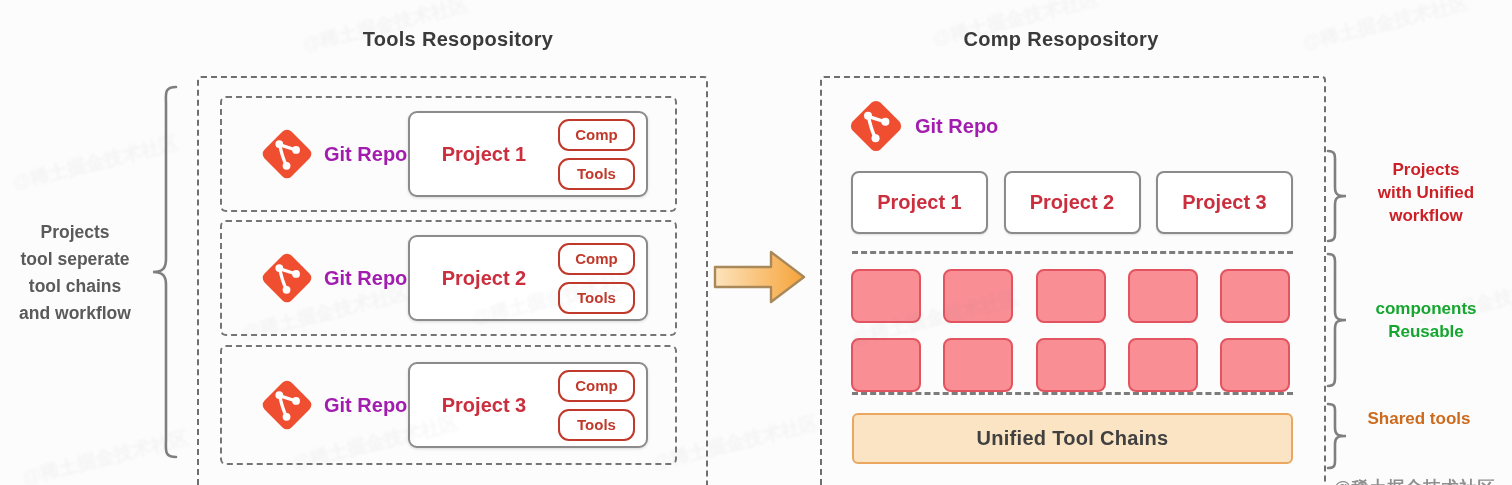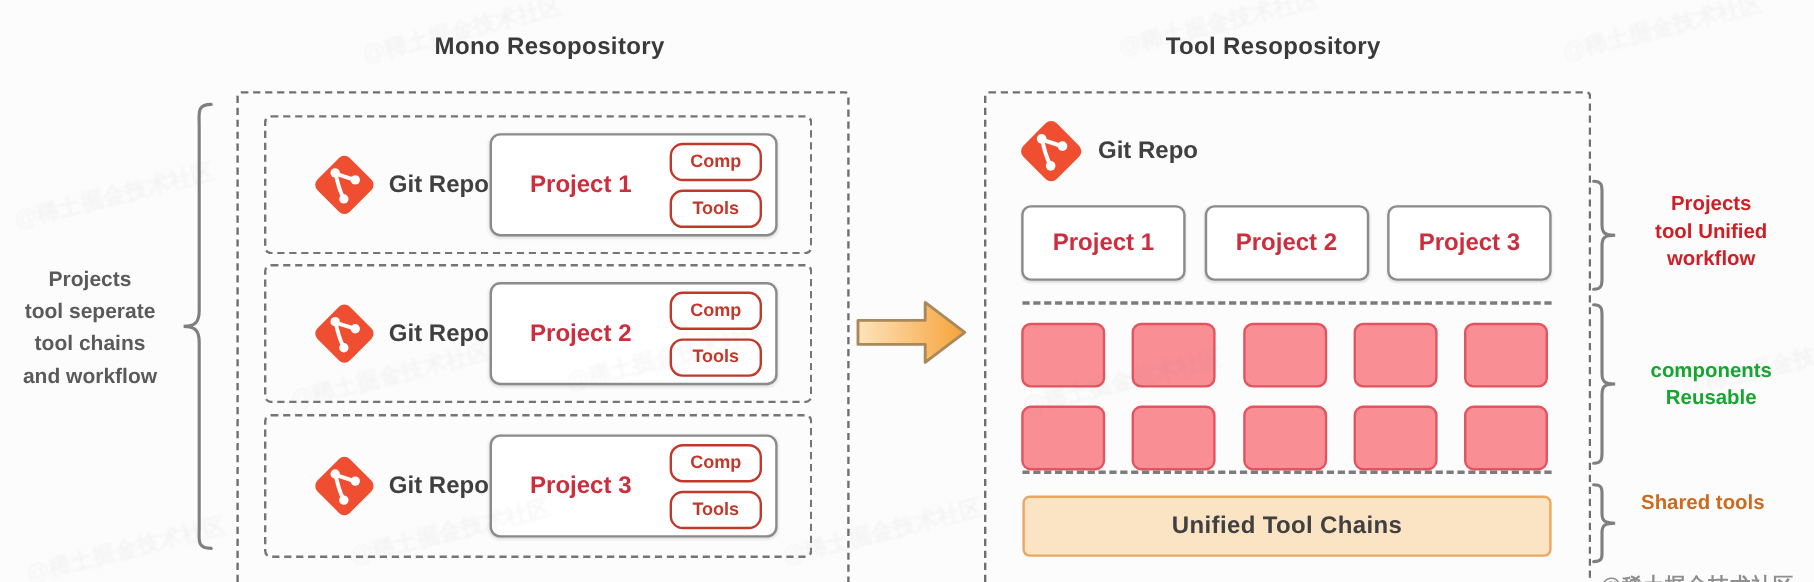--- a/index.html
+++ b/index.html
@@ -19,21 +19,21 @@
 
   
   .repo-row{position:absolute;left:21px;width:453px;border:2px dashed #757575;border-radius:6px;}
   #repo-0{top:18px;height:112px;}
   #repo-1{top:142px;height:112px;}
   #repo-2{top:267px;height:116px;}
   .git-badge{position:absolute;left:36px;top:50%;transform:translateY(-50%);
     display:flex;align-items:center;gap:8px;}
   .git-icon{width:60px;height:60px;display:block;}
   .git-icon.small{width:58px;height:58px;}
-  .git-text{font-size:20px;font-weight:700;color:#404040;white-space:nowrap;}
+  .git-text{font-size:20px;font-weight:700;color:#a21caf;white-space:nowrap;}
   .project-card{position:absolute;right:27px;top:50%;transform:translateY(-50%);
     width:236px;height:82px;background:#ffffff;border:2px solid #8b8b8b;border-radius:9px;
     display:flex;align-items:center;box-shadow:0 1px 3px rgba(0,0,0,.14);}
   .project-label{flex:1;text-align:center;font-size:20px;font-weight:700;color:#cb2f3e;white-space:nowrap;}
   .tag-col{display:flex;flex-direction:column;gap:7px;margin-right:11px;}
   .tag{width:73px;height:28px;border:2px solid #c0392b;border-radius:11px;color:#c0392b;
     background:#fff;font-size:15px;font-weight:700;display:flex;align-items:center;justify-content:center;}
 
   
   .side-label-left{position:absolute;left:4px;top:219px;width:142px;text-align:center;
@@ -87,22 +87,22 @@
         <rect x="11" y="11" width="42" height="42" rx="7" transform="rotate(45 32 32)" fill="#f04e30"></rect>
         <path d="M24 22 C 26 32 28 38 31 44" stroke="#fff" stroke-width="3.6" fill="none" stroke-linecap="round"></path>
         <line x1="26" y1="22.5" x2="38.5" y2="26.5" stroke="#fff" stroke-width="3.6" stroke-linecap="round"></line>
         <circle cx="23.5" cy="21" r="4.3" fill="#fff"></circle>
         <circle cx="42" cy="27.5" r="4.3" fill="#fff"></circle>
         <circle cx="31.5" cy="45" r="4.3" fill="#fff"></circle>
       </g>
     </defs>
   </svg>
 
-  <div class="title" id="title-left">Mono Resopository</div>
-  <div class="title" id="title-right">Tool Resopository</div>
+  <div class="title" id="title-left">Tools Resopository</div>
+  <div class="title" id="title-right">Comp Resopository</div>
 
   <div class="side-label-left">
     <div>Projects</div>
     <div>tool seperate</div>
     <div>tool chains</div>
     <div>and workflow</div>
   </div>
   <svg class="brace" style="left:148px;top:84px" width="30" height="376" viewBox="0 0 30 376">
     <path d="M28,3 C16,3 18,10 18,20 L18,175 C18,184 15,188 5,188 C15,188 18,192 18,201 L18,356 C18,366 16,373 28,373"></path>
   </svg>
@@ -198,21 +198,21 @@
     <div class="divider" id="divider-2"></div>
 
     <div class="toolchain">Unified Tool Chains</div>
   </div>
 
   <svg class="brace" style="left:1326px;top:149px" width="26" height="94" viewBox="0 0 26 94">
     <path d="M2,2 C10,2 9,7 9,15 L9,38 C9,45 11,47 20,47 C11,47 9,49 9,56 L9,79 C9,87 10,92 2,92"></path>
   </svg>
   <div class="annotation" id="ann-0" style="color: rgb(204, 32, 38);">
     <div>Projects</div>
-    <div>tool Unified</div>
+    <div>with Unified</div>
     <div>workflow</div>
   </div>
 
   <svg class="brace" style="left:1326px;top:252px" width="26" height="136" viewBox="0 0 26 136">
     <path d="M2,2 C10,2 9,7 9,15 L9,59 C9,66 11,68 20,68 C11,68 9,70 9,77 L9,121 C9,129 10,134 2,134"></path>
   </svg>
   <div class="annotation" id="ann-1" style="color: rgb(21, 166, 47);">
     <div>components</div>
     <div>Reusable</div>
   </div>

